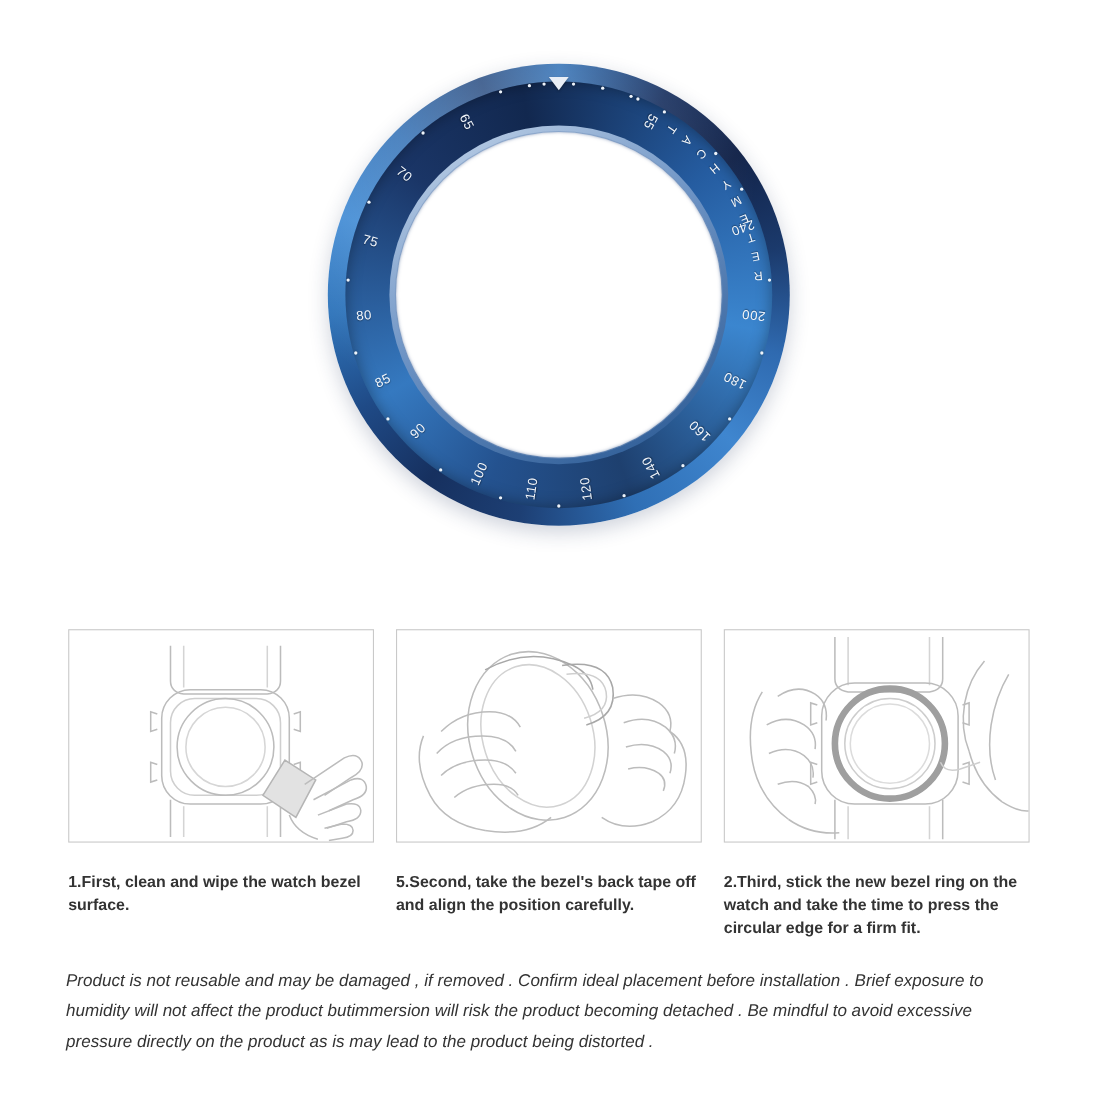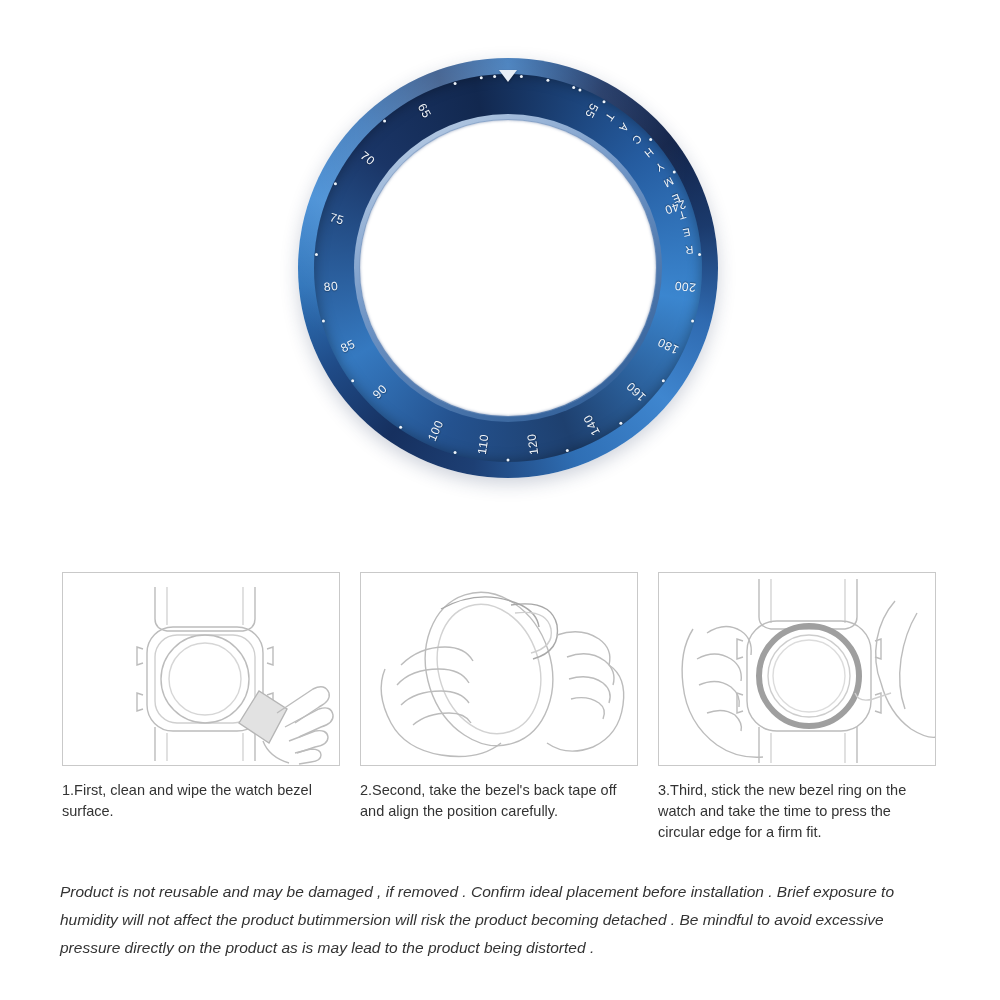--- a/index.html
+++ b/index.html
@@ -129,24 +129,25 @@
   }
   .step-figure {
     width: 278px; height: 194px;
     border: 1px solid #c9c9c9;
     background: #ffffff;
     position: relative;
     overflow: hidden;
   }
   .step-figure svg { display: block; }
   .step-caption {
-    margin-top: 14px;
+    margin-top: 26px;
     font-size: 14.5px;
     line-height: 21px;
     color: #333333;
+    font-weight: bold;
   }
 
   
   #footer-note {
     position: absolute;
     left: 60px; top: 878px;
     width: 880px;
     font-size: 15.5px;
     line-height: 28px;
     color: #333333;
@@ -272,21 +273,21 @@
           <path d="M80 182 Q118 188 140 170"></path>
 
           <path d="M196 62 Q220 54 238 66 Q252 76 248 92"></path>
           <path d="M206 84 Q228 76 244 88 Q256 98 252 112"></path>
           <path d="M208 106 Q228 100 242 110 Q252 118 248 130"></path>
           <path d="M210 126 Q226 122 238 130 Q246 136 242 146"></path>
           <path d="M248 92 Q266 104 262 132 Q258 162 232 174"></path>
           <path d="M232 174 Q206 184 186 170"></path>
         </svg>
       </div>
-      <div class="step-caption">2.Second, take the bezel's back tape off and align the position carefully.</div>
+      <div class="step-caption">5.Second, take the bezel's back tape off and align the position carefully.</div>
     </div>
 
     <div class="step">
       <div class="step-figure">
         <svg width="278" height="194" viewBox="0 0 278 194" fill="none" stroke="#bcbcbc" stroke-width="1.4">
 
           <path d="M100 6 L100 44 Q100 54 112 56 L186 56 Q198 54 198 44 L198 6"></path>
           <path d="M112 6 L112 50 M186 6 L186 50" stroke="#d4d4d4"></path>
 
           <rect x="88" y="48" width="124" height="110" rx="30"></rect>
@@ -310,19 +311,19 @@
           <path d="M40 112 Q58 104 72 114 Q82 122 80 134"></path>
           <path d="M48 140 Q64 134 76 142 Q84 150 82 158"></path>
 
           <path d="M236 28 Q222 44 218 66 Q214 90 222 110"></path>
           <path d="M258 40 Q246 60 242 86 Q238 114 246 136"></path>
           <path d="M222 110 Q230 140 252 156"></path>
           <path d="M252 156 Q268 166 278 164"></path>
           <path d="M232 120 L214 126 Q200 130 196 120" stroke="#cfcfcf"></path>
         </svg>
       </div>
-      <div class="step-caption">3.Third, stick the new bezel ring on the watch and take the time to press the circular edge for a firm fit.</div>
+      <div class="step-caption">2.Third, stick the new bezel ring on the watch and take the time to press the circular edge for a firm fit.</div>
     </div>
   </div>
 
   <div id="footer-note">Product is not reusable and may be damaged , if removed . Confirm ideal placement before installation . Brief exposure to humidity will not affect the product butimmersion will risk the product becoming detached . Be mindful to avoid excessive pressure directly on the product as is may lead to the product being distorted .</div>
 
 </div>
 
 </body></html>

